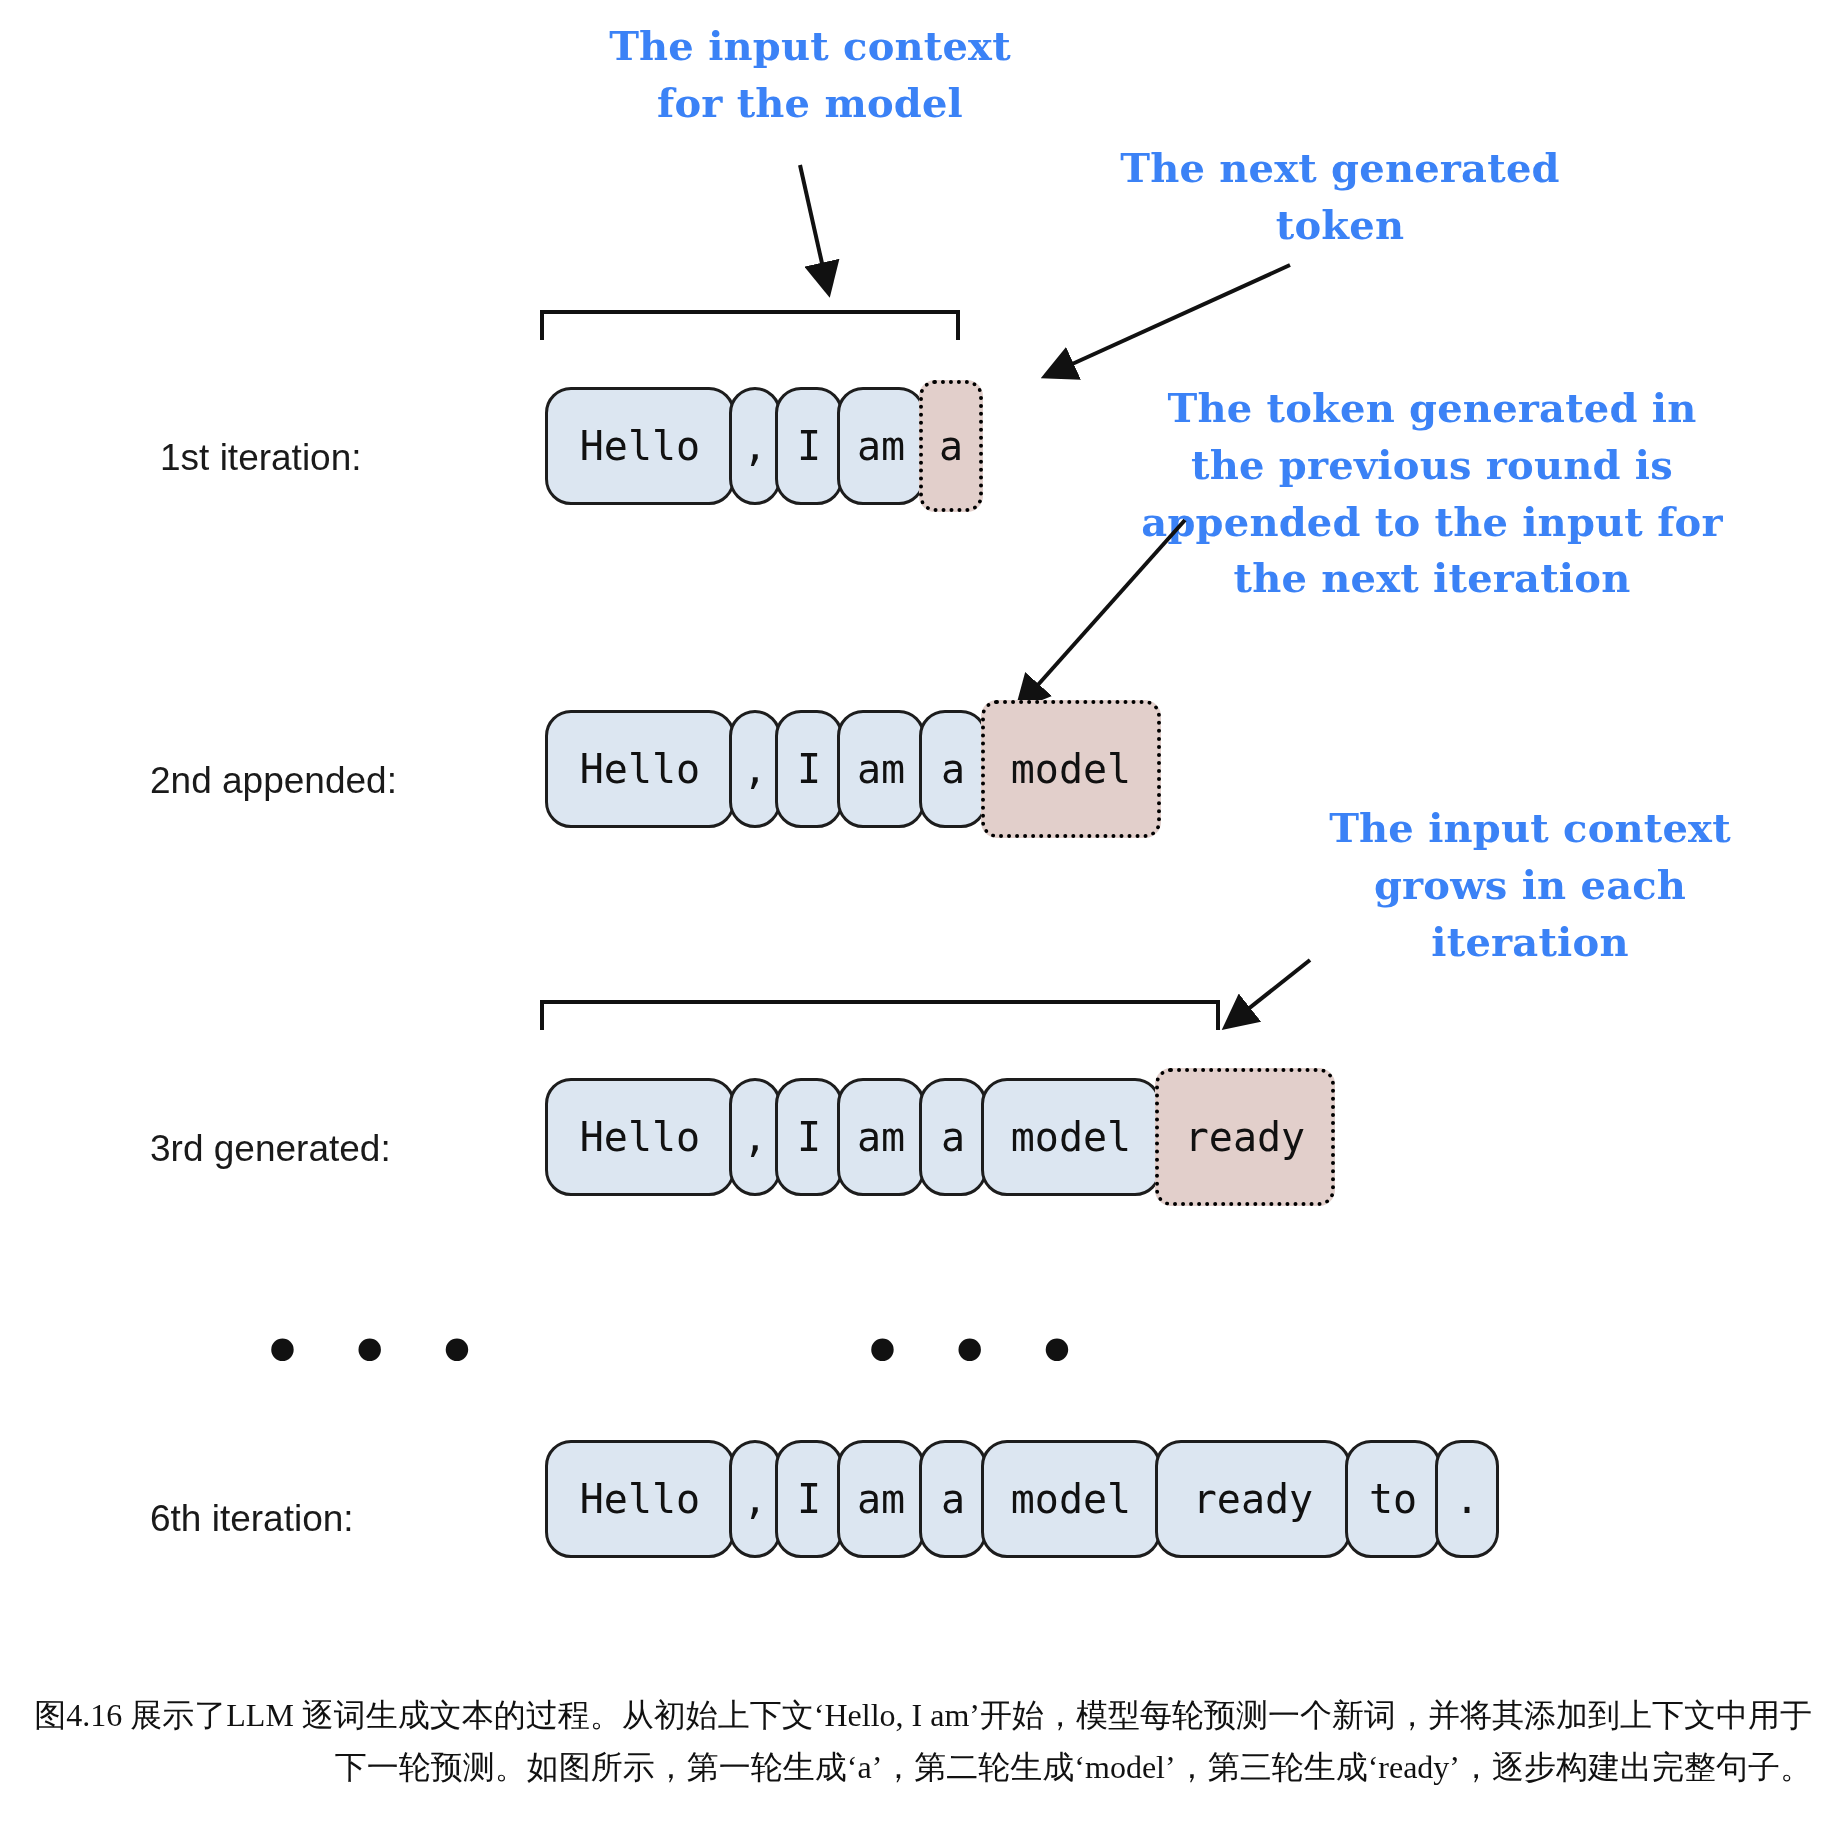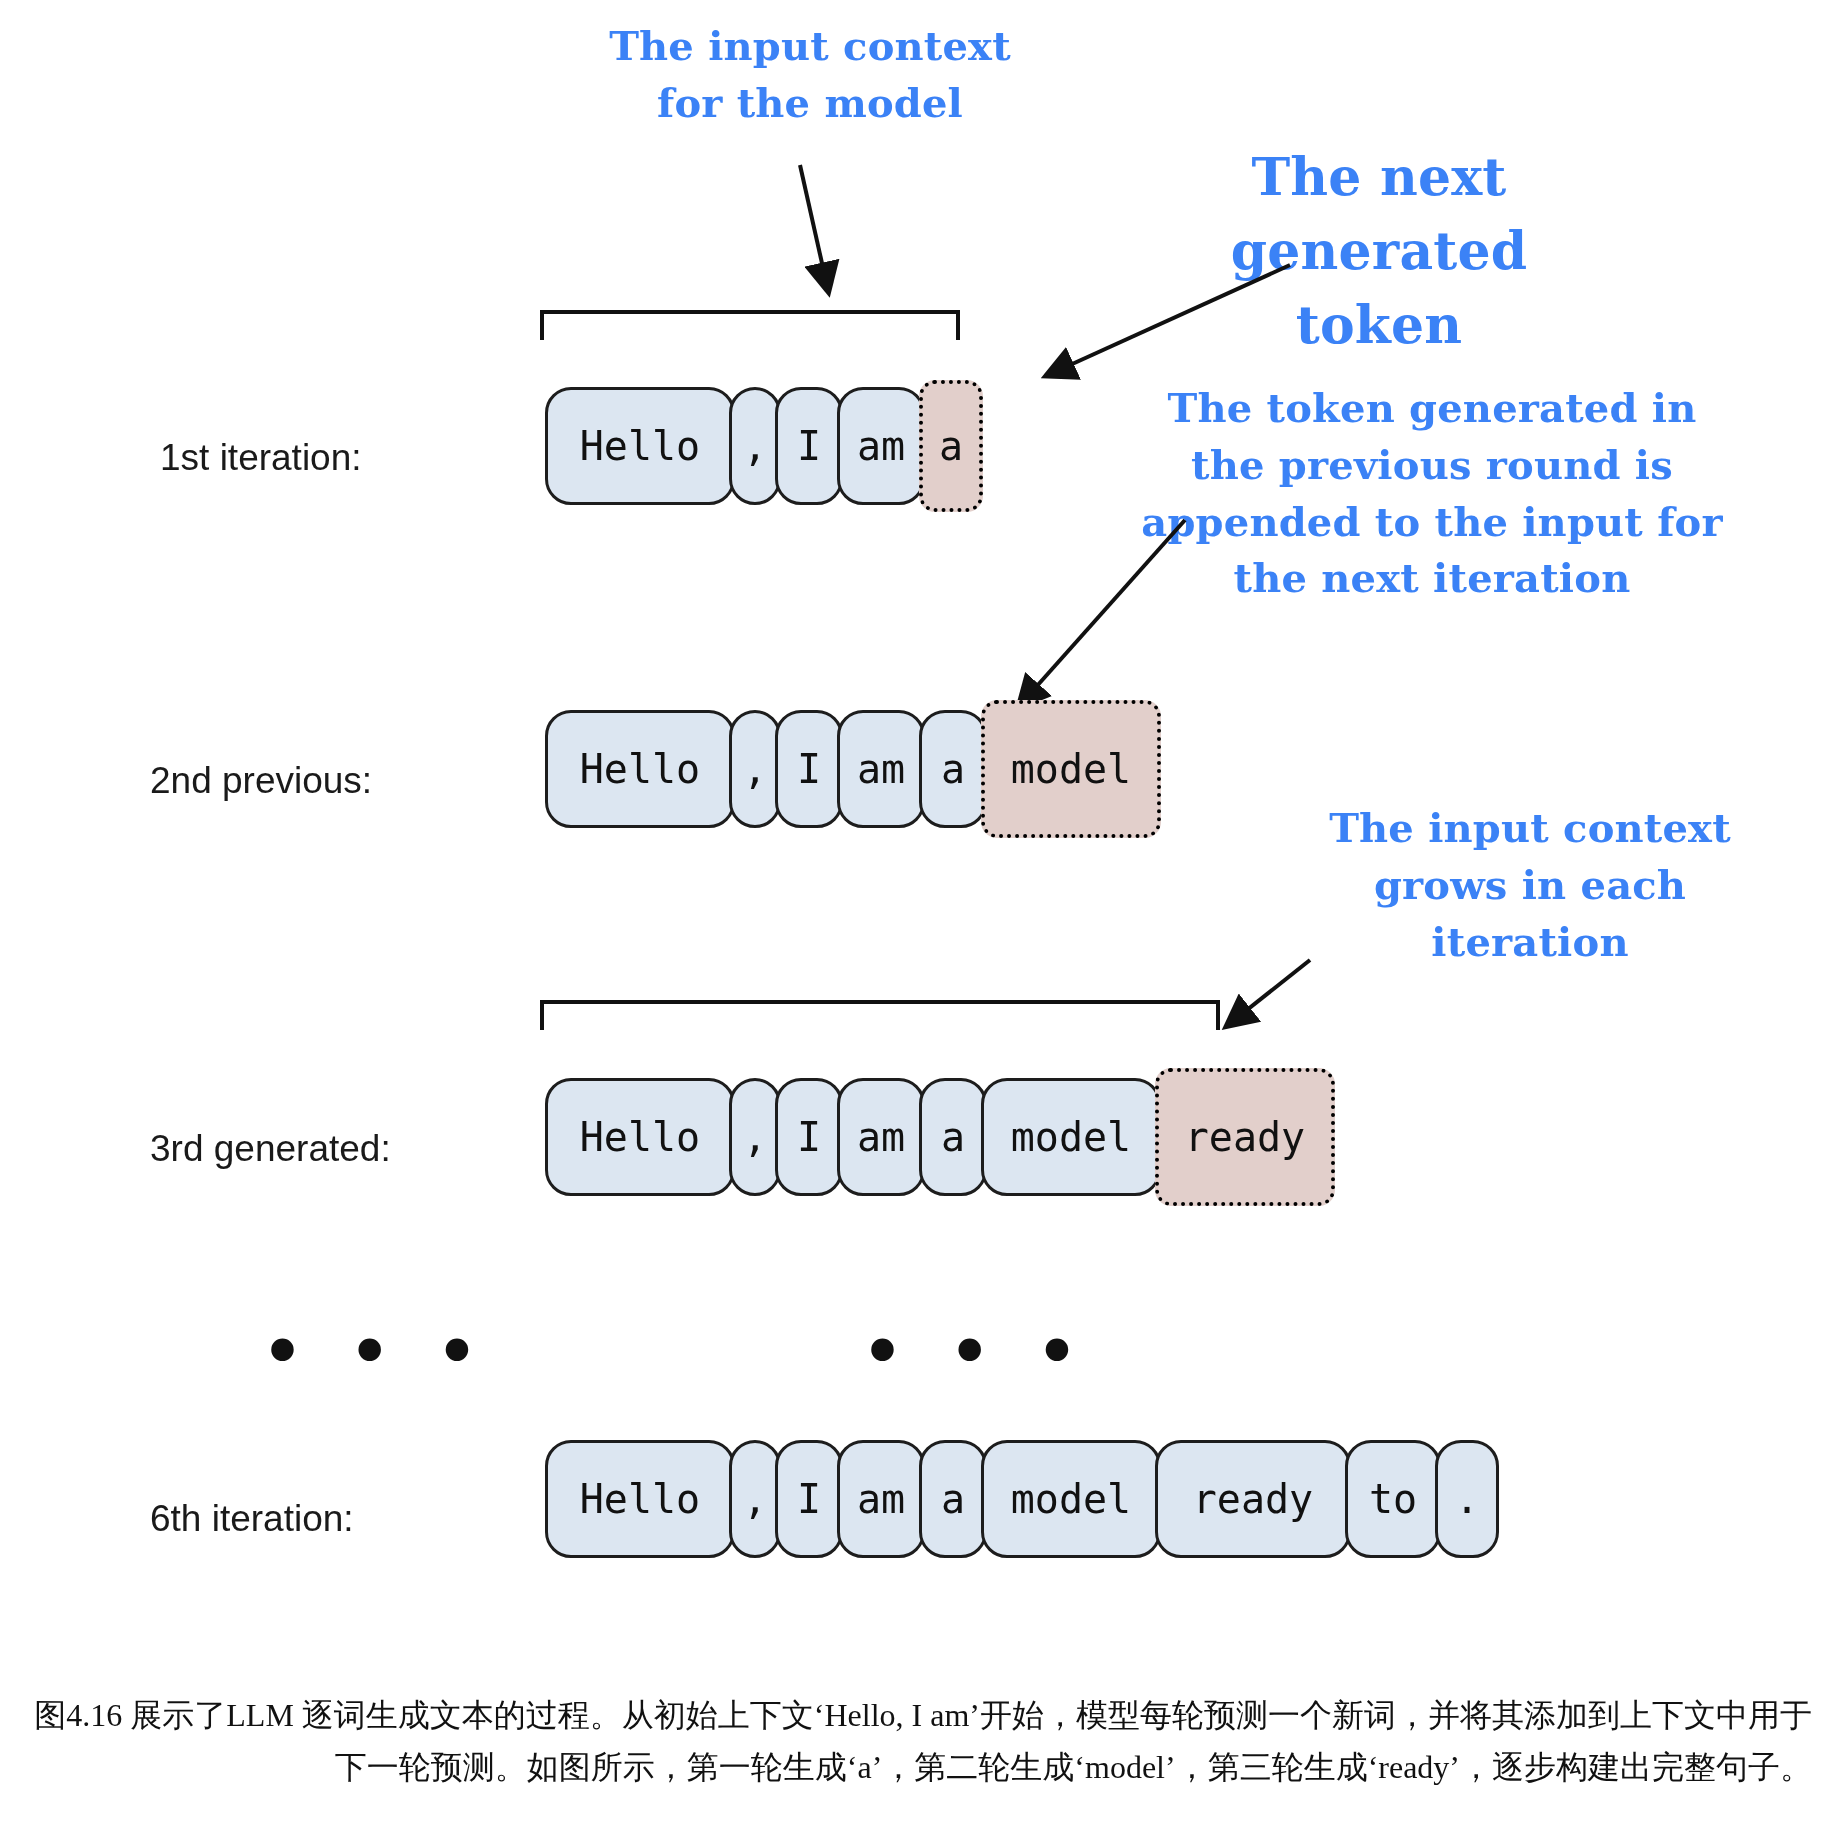--- a/index.html
+++ b/index.html
@@ -108,21 +108,21 @@
   }
 </style>
 </head>
 <body>
 
 <div class="annot" style="left:580px; top:18px; width:460px; font-size:40px;">
   <span style="white-space:pre-line;">The input context
 for the model</span>
 </div>
 
-<div class="annot" style="left:1149px; top:140px; width:460px; font-size:52px;">
+<div class="annot" style="left:1110px; top:140px; width:460px; font-size:40px;">
   <span style="white-space:pre-line;">The next generated
 token</span>
 </div>
 
 <div class="annot" style="left:1122px; top:380px; width:620px; font-size:40px;">
   <span style="white-space:pre-line;">The token generated in
 the previous round is
 appended to the input for
 the next iteration</span>
 </div>
@@ -154,21 +154,21 @@
 
 <div class="iter-label" style="left:160px; top:437px;text-align:center;">1st iteration:</div>
 <div class="row" style="left:545px; top:380px;">
   <div class="tok" style="width:190px;">Hello</div>
   <div class="tok" style="width:52px;">,</div>
   <div class="tok" style="width:68px;">I</div>
   <div class="tok" style="width:88px;">am</div>
   <div class="tok gen" style="width:64px; height:132px;">a</div>
 </div>
 
-<div class="iter-label" style="left:150px; top:760px;">2nd previous:</div>
+<div class="iter-label" style="left:150px; top:760px;">2nd appended:</div>
 <div class="row" style="left:545px; top:700px;">
   <div class="tok" style="width:190px;">Hello</div>
   <div class="tok" style="width:52px;">,</div>
   <div class="tok" style="width:68px;">I</div>
   <div class="tok" style="width:88px;">am</div>
   <div class="tok" style="width:68px;">a</div>
   <div class="tok gen" style="width:180px; height:138px;">model</div>
 </div>
 
 <div class="iter-label" style="left:150px; top:1128px;">3rd generated:</div>

